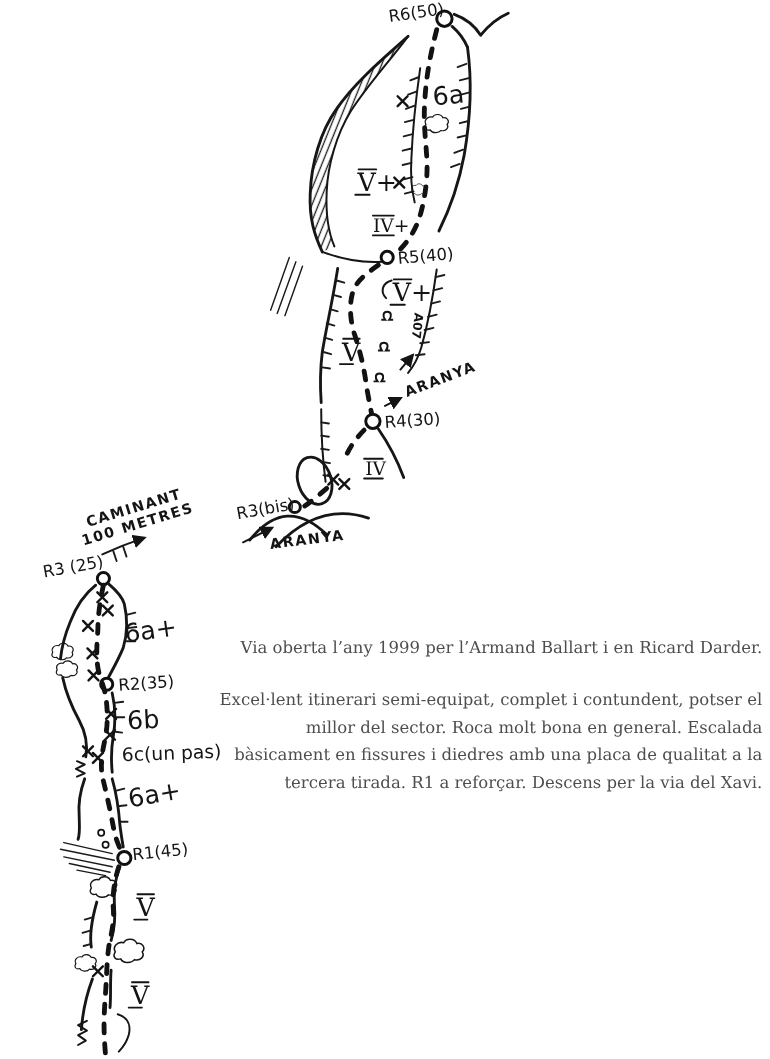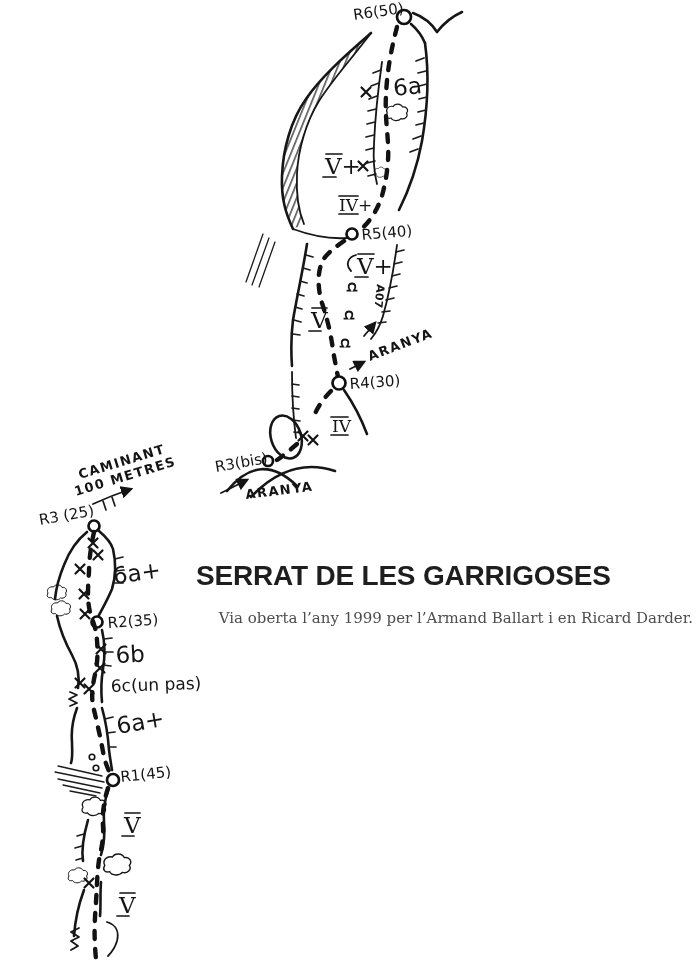--- a/index.html
+++ b/index.html
@@ -196,17 +196,17 @@
       <text class="hand lg" x="0" y="0" transform="translate(118,734) rotate(-10)">6a+</text>
       <text class="hand sm" x="0" y="0" transform="translate(121,782) rotate(-6)">R1(45)</text>
       <text class="roman lg" x="124" y="833">V</text>
       <path class="bar" d="M125,813 l15,0 M122,836 l12,0"></path>
       <text class="roman lg" x="119" y="913">V</text>
       <path class="bar" d="M120,893 l15,0 M117,916 l12,0"></path>
     </g>
   </svg>
 
   <main class="info">
-    <h1>SERRAT DE LES GARRIGOSES</h1>
     <p class="first">Via oberta l’any 1999 per l’Armand Ballart i en Ricard Darder.</p>
+    <p>Excel·lent itinerari semi-equipat, complet i contundent, potser el millor del sector. Roca molt bona en general. Escalada bàsicament en fissures i diedres amb una placa de qualitat a la tercera tirada. R1 a reforçar. Descens per la via del Xavi.</p>
   </main>
 
 </div>
 
 </body></html>

